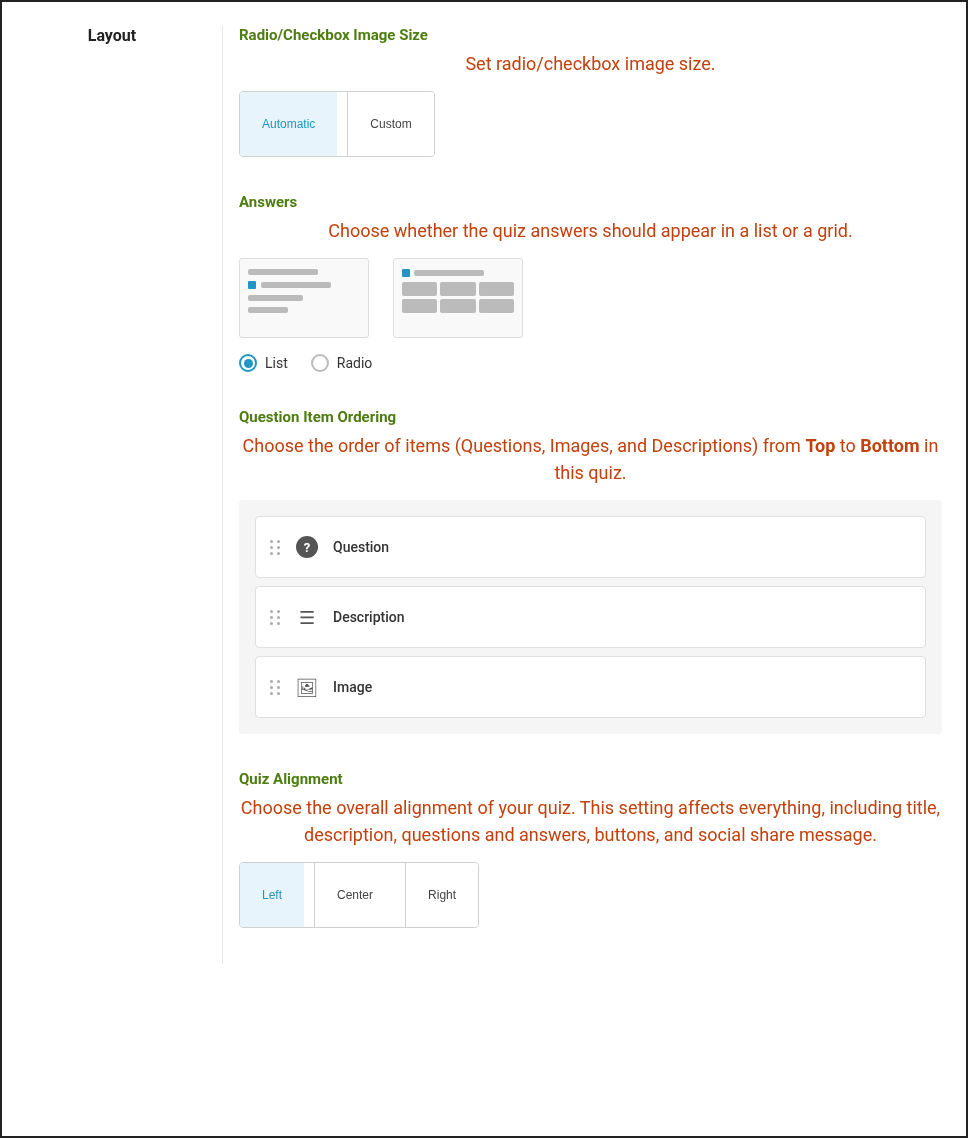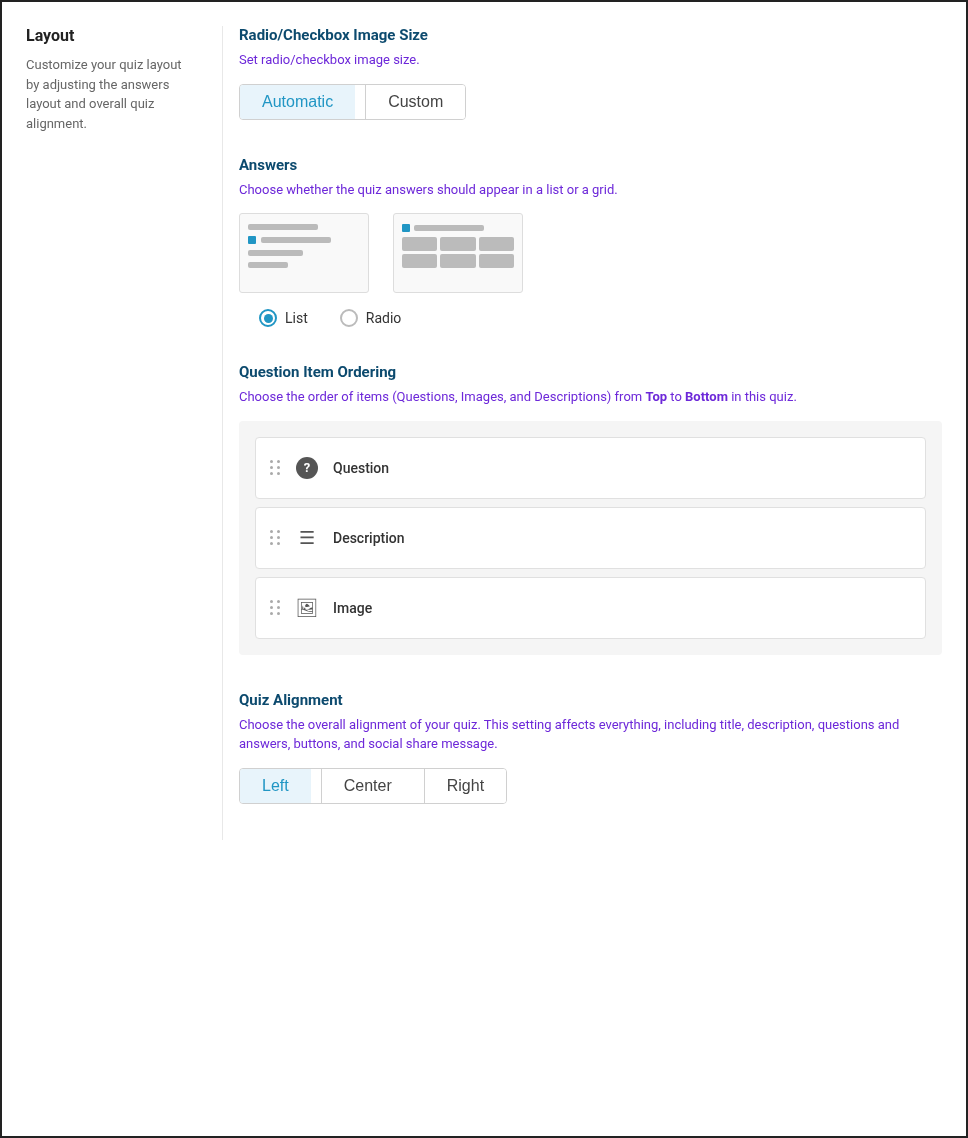--- a/index.html
+++ b/index.html
@@ -14,20 +14,21 @@
     .page-container {
       display: flex;
       padding: 24px 0;
     }
     
     .sidebar {
       width: 220px;
       min-width: 220px;
       padding: 0 24px;
       flex-shrink: 0;
+      text-align: center;
     }
     .sidebar-title {
       font-size: 16px;
       font-weight: 700;
       color: #222;
       margin-bottom: 10px;
     }
     .sidebar-desc {
       font-size: 13px;
       color: #666;
@@ -39,40 +40,41 @@
       padding: 0 24px 0 16px;
       border-left: 1px solid #e8e8e8;
     }
     
     .section {
       margin-bottom: 36px;
     }
     .section-title {
       font-size: 15px;
       font-weight: 700;
-      color: #0c4a6e;
+      color: #4d7c0f;
       margin-bottom: 6px;
     }
     .section-desc {
-      font-size: 13px;
-      color: #6d28d9;
+      font-size: 18px;
+      color: #c2410c;
       margin-bottom: 14px;
       line-height: 1.5;
+      text-align: center;
     }
     
     .toggle-group {
       display: flex;
       border: 1px solid #d0d0d0;
       border-radius: 4px;
       overflow: hidden;
       width: fit-content;
     }
     .toggle-btn {
-      padding: 8px 22px;
-      font-size: 16px;
+      padding: 25px 22px;
+      font-size: 12px;
       cursor: pointer;
       border: none;
       background: #fff;
       color: #444;
       outline: none;
     }
     .toggle-btn.active {
       background: #e8f4fb;
       color: #2196c4;
       font-weight: 500;
@@ -146,23 +148,22 @@
       gap: 3px;
     }
     .preview-grid .cell {
       height: 14px;
       background: #bbb;
       border-radius: 2px;
     }
     
     .radio-group {
       display: flex;
-      gap: 32px;
-      align-items: center;
-      margin-left: 20px;
+      gap: 23px;
+      align-items: center;
     }
     .radio-option {
       display: flex;
       align-items: center;
       gap: 8px;
       cursor: pointer;
       font-size: 14px;
       color: #333;
     }
     .radio-circle {
@@ -258,21 +259,20 @@
       color: #555;
     }
   </style>
 </head>
 <body>
 
 <div class="page-container">
 
   <div class="sidebar">
     <div class="sidebar-title">Layout</div>
-    <div class="sidebar-desc">Customize your quiz layout by adjusting the answers layout and overall quiz alignment.</div>
   </div>
 
   <div class="main-content">
 
     <div class="section">
       <div class="section-title">Radio/Checkbox Image Size</div>
       <div class="section-desc">Set radio/checkbox image size.</div>
       <div class="toggle-group">
         <button class="toggle-btn active">Automatic</button>
         <button class="toggle-btn">Custom</button>

